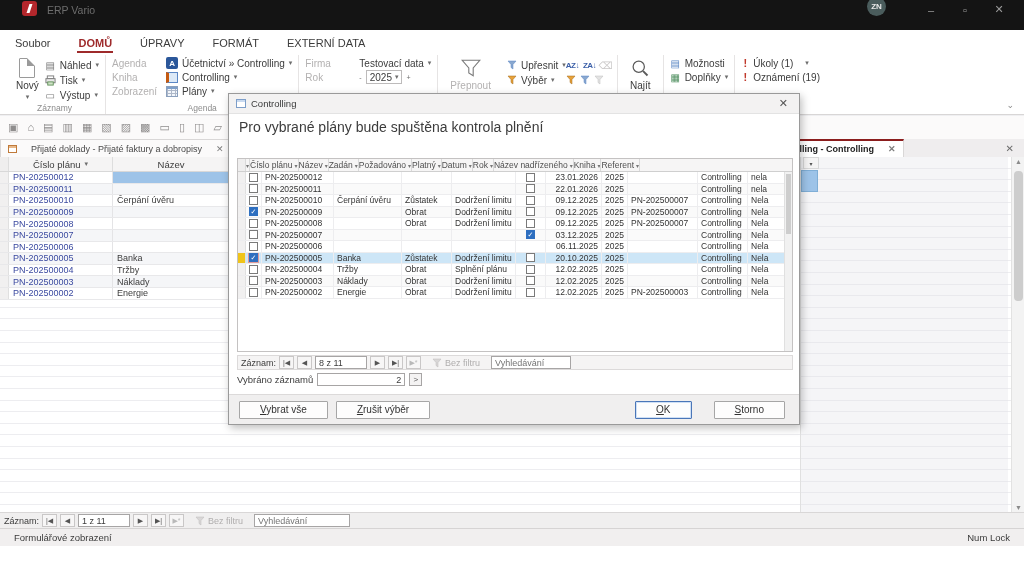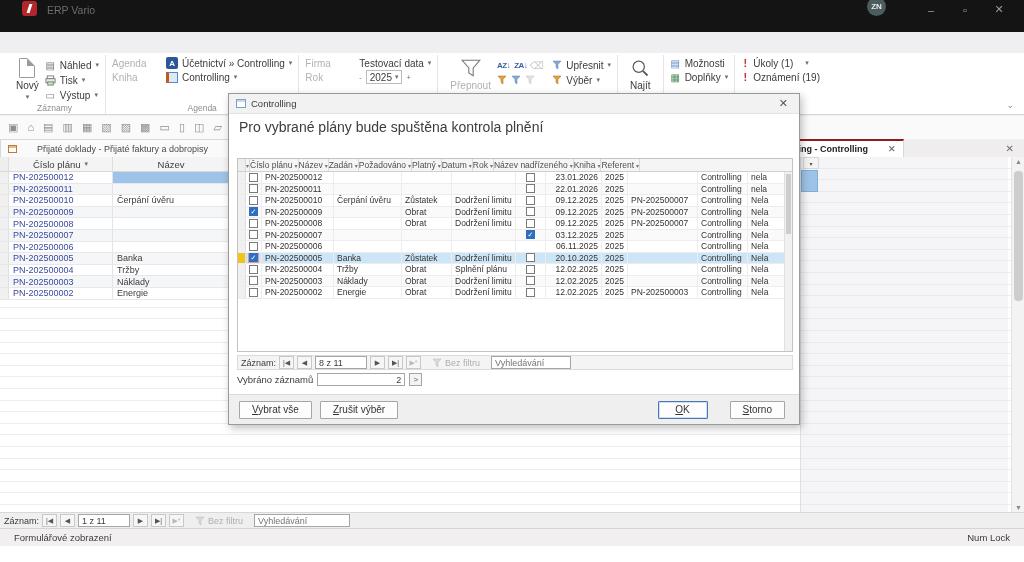--- a/index.html
+++ b/index.html
@@ -45,21 +45,21 @@
   .exmark { color:#c0392b; font-weight:bold; font-size:11px; width:8px; text-align:center; }
   .chevdown { position:absolute; right:10px; bottom:4px; color:#8a8a8a; font-size:9px; }
 
   
   .quickbar { position:absolute; left:0; top:116px; width:1024px; height:23px; background:#fbfafa; display:flex; align-items:center; gap:9px; padding-left:8px; }
   .qicon { font-size:11px; color:#8f8d8d; }
   .qicon.blue { color:#4aa3e0; font-size:12px; }
 
   
   .tabsrow { position:absolute; left:0; top:139px; width:1024px; height:18px; background:#efedee; display:flex; align-items:stretch; }
-  .dtab { display:flex; align-items:center; gap:20px; background:#fbfafa; border:1px solid #d9d7d7; border-bottom:none; padding:0 7px; font-size:9px; color:#4a4a4a; white-space:nowrap; overflow:hidden; }
+  .dtab { display:flex; align-items:center; gap:14px; background:#fbfafa; border:1px solid #d9d7d7; border-bottom:none; padding:0 7px; font-size:9px; color:#4a4a4a; white-space:nowrap; overflow:hidden; }
   .dtab .ticon { width:9px; height:8px; border:1px solid #c07a3a; background:linear-gradient(#e8b98a 0 2px, #fff 2px); flex:none; }
   .dtab .x { color:#7d7d7d; font-size:9px; }
   .dtab.active { background:#fff; border-top:2px solid #8b1d1d; font-weight:bold; color:#222; }
   .tab2 { width:58px; }
   .tabspacer { flex:1; }
   .closeall { align-self:center; margin:0 10px; color:#6d6d6d; font-size:10px; }
 
   
   .content { position:absolute; left:0; top:157px; width:1024px; height:355px; background:repeating-linear-gradient(to bottom, #ffffff 0 10.6px, #ededf0 10.6px 11.6px); overflow:hidden; }
   .bgtable { position:absolute; left:0; top:0; width:229px; }
@@ -121,21 +121,21 @@
   .cb.none { visibility:hidden; }
   .drow.current .cbsel { outline:1px solid #e09a9a; }
   .dt-scroll { position:absolute; right:0; top:13px; bottom:0; width:8px; background:#f1f1f1; border-left:1px solid #e0e0e0; }
   .dt-scroll .th { position:absolute; left:1px; top:2px; width:5px; height:60px; background:#cdcdcd; }
 
   .dlg-nav { position:absolute; left:8px; top:261px; width:556px; height:15px; background:#f5f4f4; border:1px solid #dcdada; padding-left:3px; }
   .vybrano { position:absolute; left:8px; top:279px; display:flex; align-items:center; gap:4px; font-size:9.5px; color:#3c3c3c; }
   .vybrano .vbox { width:88px; height:13px; border:1px solid #a7a5a5; background:#fff; display:flex; align-items:center; justify-content:flex-end; padding-right:3px; font-size:9px; }
   .vybrano .vgt { width:13px; height:13px; border:1px solid #a7a5a5; background:#f4f3f3; display:flex; align-items:center; justify-content:center; font-size:8px; color:#555; }
   .dlg-footer { position:absolute; left:0; bottom:0; width:100%; height:30px; background:#f0efef; border-top:1px solid #dcdada; display:flex; align-items:center; padding:0 10px; gap:8px; }
-  .fbtn { display:inline-block; height:18px; line-height:16px; border:1px solid #a6a6a6; background:#fdfdfd; font-size:10px; color:#333; padding:0 12px; text-align:center; border-radius:1px; }
+  .fbtn { display:inline-block; height:18px; line-height:16px; border:1px solid #a6a6a6; background:#fdfdfd; font-size:10px; color:#333; padding:0 20px; text-align:center; border-radius:1px; }
   .fbtn::first-letter { text-decoration:underline; }
   .fspacer { flex:1; }
   .fbtn.ok { border:1px solid #4a76b8; box-shadow:inset 0 0 0 1px #cfe0f5; min-width:50px; }
   .fbtn.storno { min-width:50px; }
 
   .funnel { width:10px; height:10px; }
   .funnel.big { width:22px; height:20px; }
 </style>
 </head>
 <body>
@@ -145,20 +145,28 @@
   <div class="titlebar">
     <span class="appicon"></span>
     <span class="apptitle">ERP Vario</span>
     <span class="tb-spacer"></span>
     <span class="avatar">ZN</span>
     <span class="winbtn">–</span>
     <span class="winbtn">▫</span>
     <span class="winbtn">✕</span>
   </div>
 
+  <div class="menubar">
+
+  <span class="mitem">Soubor</span>
+      <span class="mitem active">DOMŮ</span>
+      <span class="mitem">ÚPRAVY</span>
+      <span class="mitem">FORMÁT</span>
+      <span class="mitem">EXTERNÍ DATA</span>
+    </div>
 
   <div class="ribbon">
     <div class="rgroup h">
       <div class="bigbtn">
         <span class="docicon"></span>
         <span>Nový</span>
           <span class="ar">▾</span>
       </div>
       <div class="smallcol">
         <div class="srow">
@@ -190,20 +198,26 @@
         <span class="abadge">A</span>
         <span>Účetnictví » Controlling</span>
           <span class="ar">▾</span>
         </div>
       <div class="srow">
           <span class="dim">Kniha</span>
         <span class="bookicon"></span>
         <span>Controlling</span>
           <span class="ar">▾</span>
         </div>
+      <div class="srow">
+          <span class="dim">Zobrazení</span>
+        <span class="gridicon"></span>
+        <span>Plány</span>
+          <span class="ar">▾</span>
+        </div>
       <div class="glabel">Agenda</div>
     </div>
 
 
     <div class="rgroup">
       <div class="srow">
           <span class="dim">Firma</span>
         <span>Testovací data</span>
           <span class="ar">▾</span>
         </div>
@@ -217,54 +231,54 @@
         <span class="ar">+</span>
         </div>
     </div>
 
     <div class="rgroup h">
       <div class="bigbtn">
         <svg class="funnel big" viewBox="0 0 20 18">
             <path d="M2 2h16l-6 7v7l-4-2.5V9z" fill="#fff" stroke="#7a7a7a"></path>
           </svg>
         <span style="color:#b3b1b1">Přepnout</span>
+      </div>
+      <div class="smallcol" style="margin-left:10px">
+        <div class="srow">
+          <svg class="funnel" viewBox="0 0 10 10">
+              <path d="M1 1h8L6 4.5V9L4 7.5V4.5z" fill="#8aa8cf" stroke="#5b87c5" stroke-width="0.5"></path>
+            </svg>
+          <span>Upřesnit</span>
+            <span class="ar">▾</span>
+          </div>
+        <div class="srow">
+          <svg class="funnel" viewBox="0 0 10 10">
+              <path d="M1 1h8L6 4.5V9L4 7.5V4.5z" fill="#e8a23a" stroke="#a06a1e" stroke-width="0.5"></path>
+            </svg>
+          <span>Výběr</span>
+            <span class="ar">▾</span>
+          </div>
       </div>
       <div class="smallcol">
         <div class="srow">
             <span class="sorttxt">AZ↓</span>
           <span class="sorttxt">ZA↓</span>
           <span class="mini" style="color:#c9c7c7">⌫</span>
           </div>
         <div class="srow">
           <svg class="funnel" viewBox="0 0 10 10">
               <path d="M1 1h8L6 4.5V9L4 7.5V4.5z" fill="#e8a23a" stroke="#a06a1e" stroke-width="0.5"></path>
             </svg>
           <svg class="funnel" viewBox="0 0 10 10">
               <path d="M1 1h8L6 4.5V9L4 7.5V4.5z" fill="#8aa8cf" stroke="#5b87c5" stroke-width="0.5"></path>
             </svg>
           <svg class="funnel" viewBox="0 0 10 10">
               <path d="M1 1h8L6 4.5V9L4 7.5V4.5z" fill="#e3e3e3" stroke="#bdbdbd" stroke-width="0.5"></path>
             </svg>
         </div>
-      </div>
-      <div class="smallcol" style="margin-left:10px">
-        <div class="srow">
-          <svg class="funnel" viewBox="0 0 10 10">
-              <path d="M1 1h8L6 4.5V9L4 7.5V4.5z" fill="#8aa8cf" stroke="#5b87c5" stroke-width="0.5"></path>
-            </svg>
-          <span>Upřesnit</span>
-            <span class="ar">▾</span>
-          </div>
-        <div class="srow">
-          <svg class="funnel" viewBox="0 0 10 10">
-              <path d="M1 1h8L6 4.5V9L4 7.5V4.5z" fill="#e8a23a" stroke="#a06a1e" stroke-width="0.5"></path>
-            </svg>
-          <span>Výběr</span>
-            <span class="ar">▾</span>
-          </div>
       </div>
     </div>
 
     <div class="rgroup">
       <div class="bigbtn">
         <svg width="20" height="20" viewBox="0 0 16 16">
             <circle cx="7" cy="7" r="4.5" fill="none" stroke="#5a5a5a"></circle>
             <line x1="10.5" y1="10.5" x2="14" y2="14" stroke="#5a5a5a" stroke-width="1.5"></line>
           </svg>
         <span>Najít</span>

